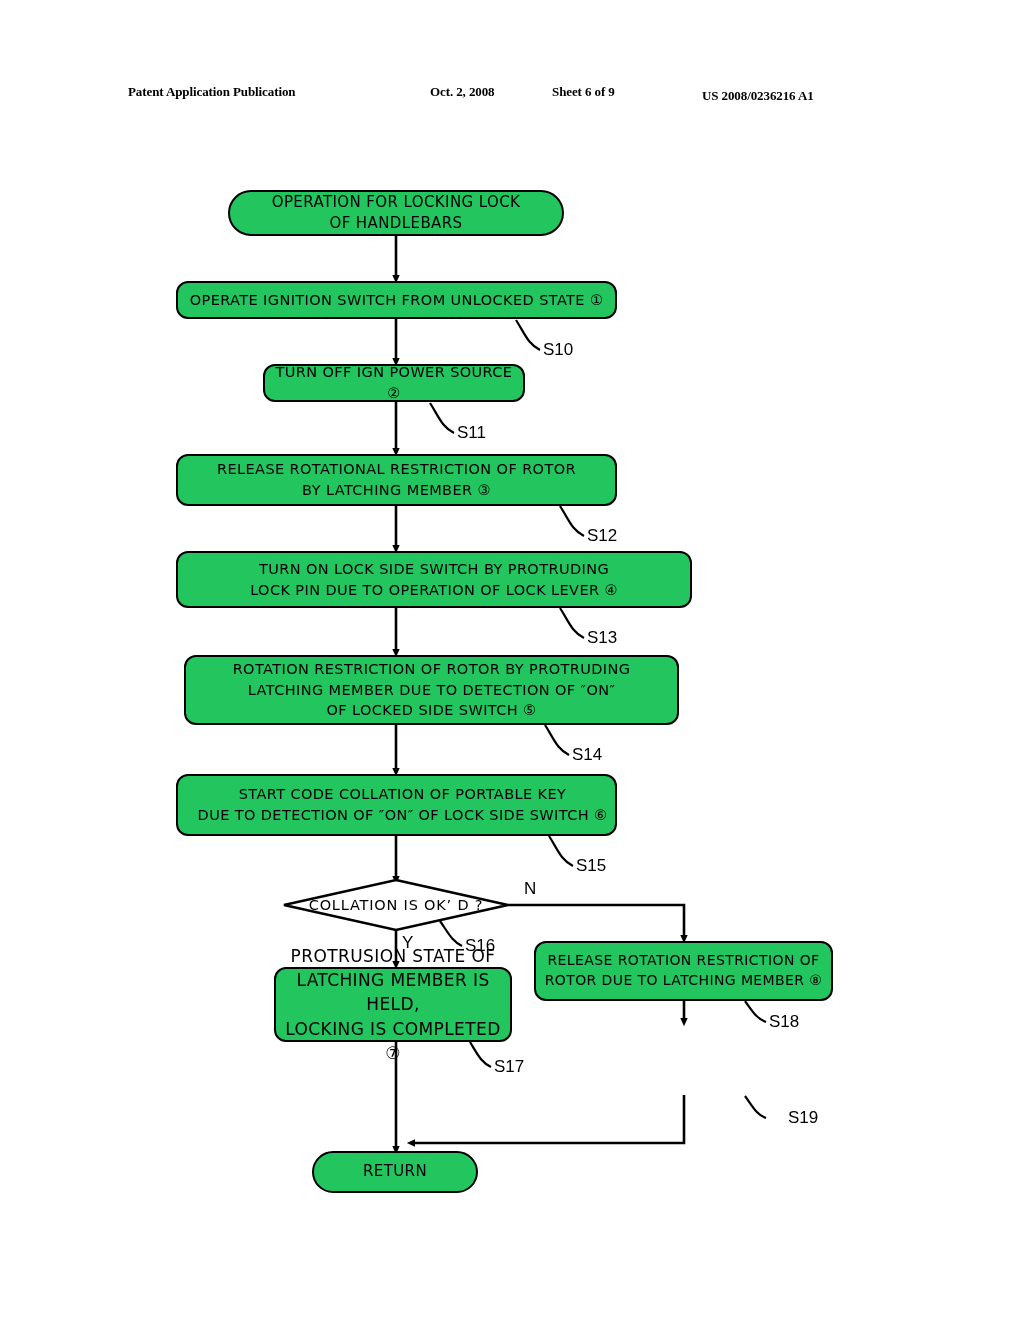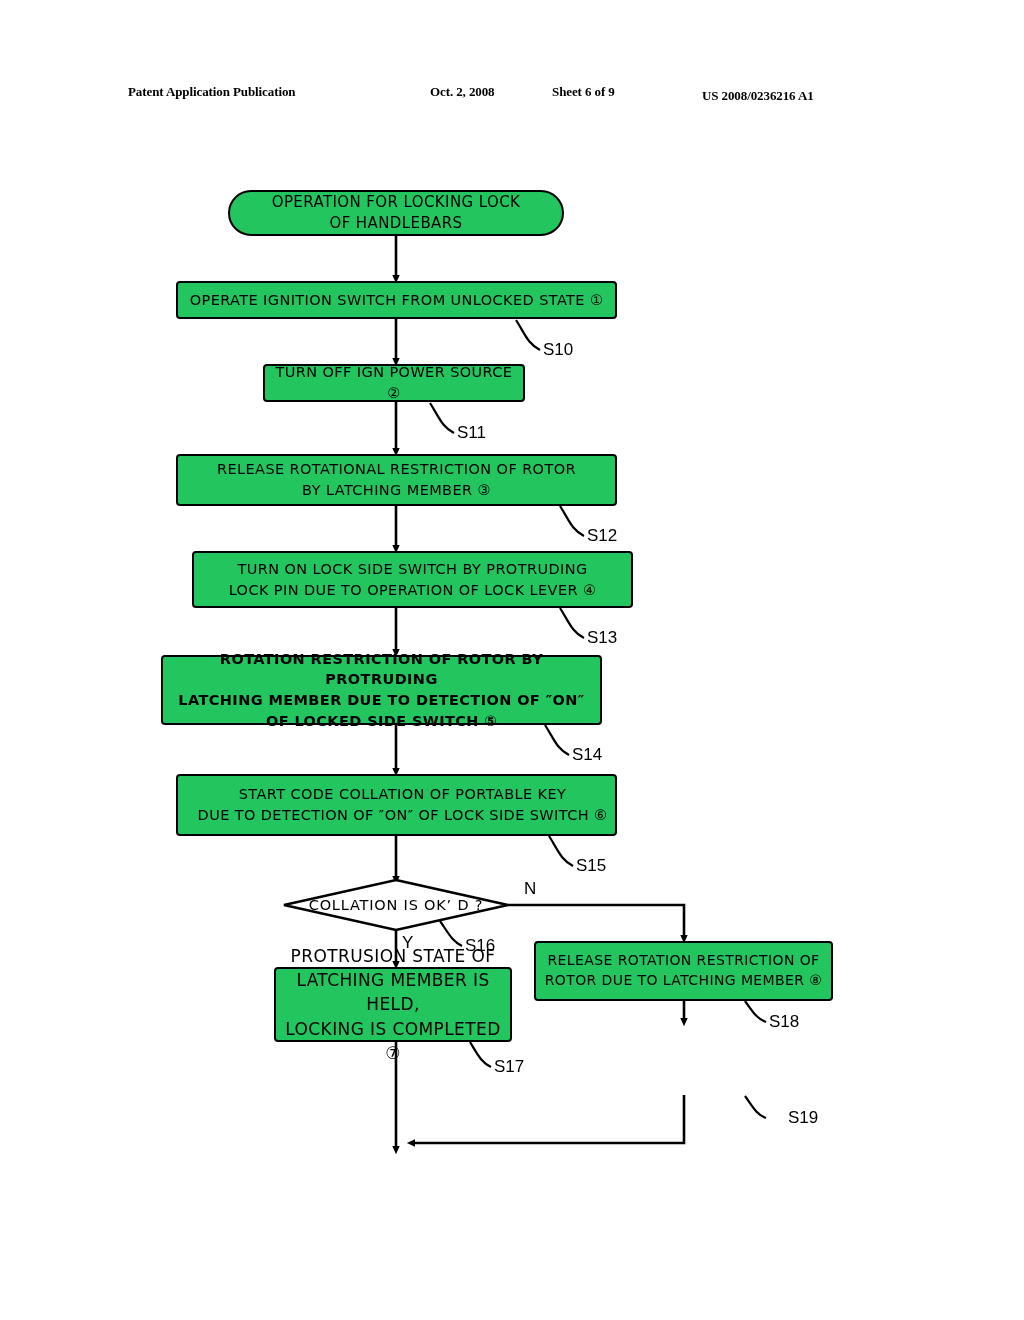--- a/index.html
+++ b/index.html
@@ -69,21 +69,21 @@
     font-size: 14.5px;
     line-height: 1.42;
     letter-spacing: 0.4px;
     white-space: pre-line;
     padding: 0 6px;
   }
   .node.terminator {
     border-radius: 999px;
     border-width: 2.5px;
   }
-  .node.process { border-radius: 4px; text-align: center; }
+  .node.process { border-radius: 12px; text-align: center; }
 
   
   .decision {
     position: absolute;
   }
   .decision .dia-text {
     position: absolute;
     left: 0; top: 0;
     width: 100%; height: 100%;
     display: flex;
@@ -197,26 +197,26 @@
 
   <div class="node process" style="left:263px; top:364px; width:262px; height:38px;">
     <span>TURN OFF IGN POWER SOURCE ②</span>
   </div>
 
   <div class="node process" style="left:176px; top:454px; width:441px; height:52px;">
     <span>RELEASE ROTATIONAL RESTRICTION OF ROTOR
 BY LATCHING MEMBER ③</span>
   </div>
 
-  <div class="node process" style="left:176px; top:551px; width:441px; height:57px;margin-left:16px;">
+  <div class="node process" style="left:176px; top:551px; width:516px; height:57px;">
     <span>TURN ON LOCK SIDE SWITCH BY PROTRUDING
 LOCK PIN DUE TO OPERATION OF LOCK LEVER ④</span>
   </div>
 
-  <div class="node process" style="left:161px; top:655px; width:441px; height:70px;font-weight:bold;">
+  <div class="node process" style="left:184px; top:655px; width:495px; height:70px;">
     <span>ROTATION RESTRICTION OF ROTOR BY PROTRUDING
 LATCHING MEMBER DUE TO DETECTION OF ″ON″
 OF LOCKED SIDE SWITCH ⑤</span>
   </div>
 
   <div class="node process" style="left:176px; top:774px; width:441px; height:62px;padding-left:18px;">
     <span>START CODE COLLATION OF PORTABLE KEY
 DUE TO DETECTION OF ″ON″ OF LOCK SIDE SWITCH ⑥</span>
   </div>
 
@@ -229,20 +229,23 @@
 LATCHING  MEMBER IS HELD,
 LOCKING IS COMPLETED ⑦</span>
   </div>
 
   <div class="node process" style="left:534px; top:941px; width:299px; height:60px; font-size:14px;">
     <span>RELEASE ROTATION RESTRICTION OF
 ROTOR DUE TO LATCHING MEMBER ⑧</span>
   </div>
 
 
+  <div class="node terminator" style="left:312px; top:1151px; width:166px; height:42px; font-size:15px;">
+    <span>RETURN</span>
+  </div>
 
   <div class="steplabel" style="left:543px; top:340px;">S10</div>
   <div class="steplabel" style="left:457px; top:423px;">S11</div>
   <div class="steplabel" style="left:587px; top:526px;">S12</div>
   <div class="steplabel" style="left:587px; top:628px;">S13</div>
   <div class="steplabel" style="left:572px; top:745px;">S14</div>
   <div class="steplabel" style="left:576px; top:856px;">S15</div>
   <div class="steplabel" style="left:465px; top:936px;">S16</div>
   <div class="steplabel" style="left:494px; top:1057px;">S17</div>
   <div class="steplabel" style="left:769px; top:1012px;">S18</div>

